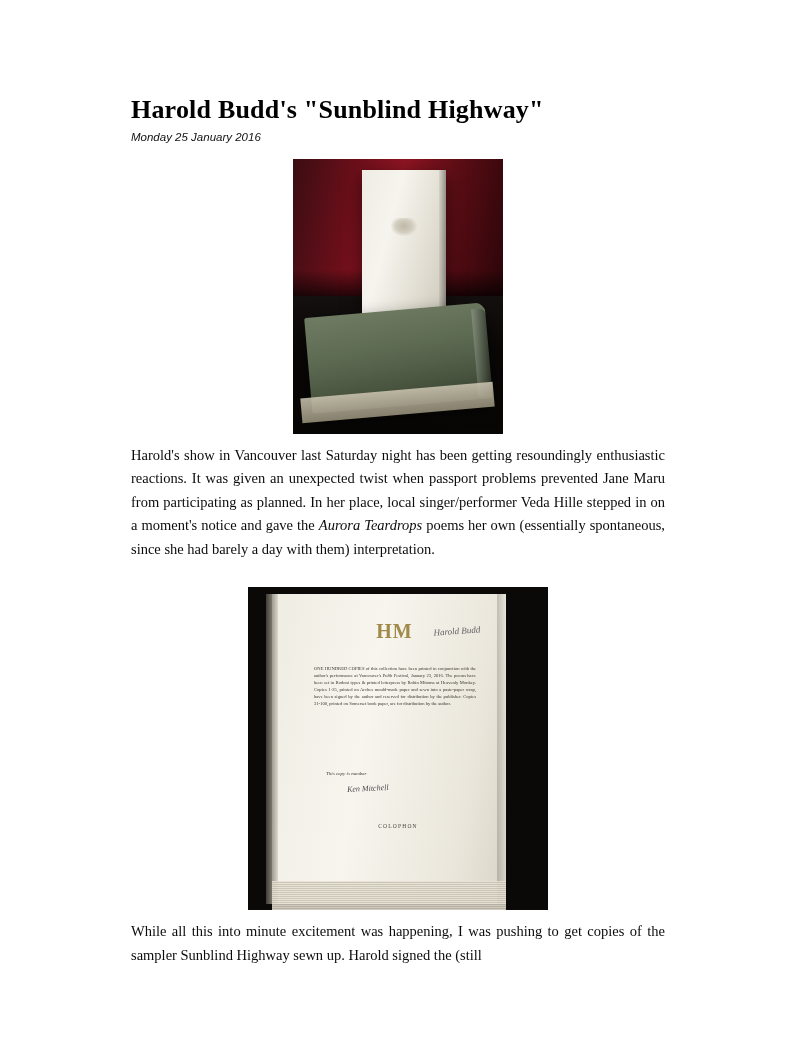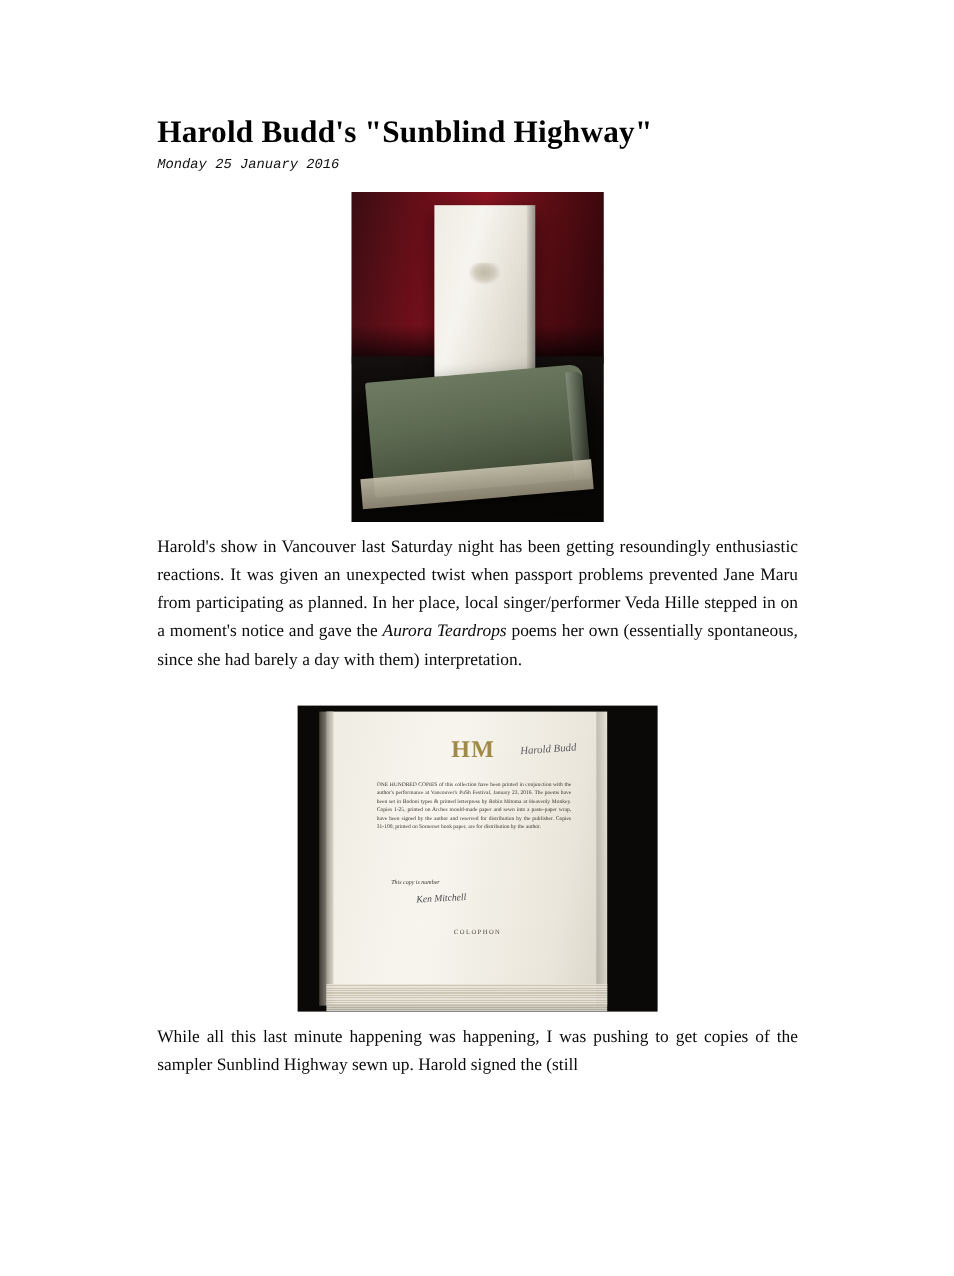--- a/index.html
+++ b/index.html
@@ -30,21 +30,21 @@
   .post-title {
     font-family: "Liberation Serif", serif;
     font-weight: bold;
     font-size: 26px;
     line-height: 1.15;
     letter-spacing: 0.2px;
     margin: 0 0 6px 0;
     color: #000;
   }
   .post-date {
-    font-family: Liberation Mono, monospace;
+    font-family: Liberation Sans, sans-serif;
     font-style: italic;
     font-size: 11.5px;
     margin: 0 0 16px 0;
     color: #111;
   }
   .figure {
     display: block;
     margin: 14px auto 10px auto;
     text-align: center;
   }
@@ -124,21 +124,21 @@
     left: 4%; top: 84%;
     width: 92%; height: 9%;
     background: linear-gradient(180deg, #cfc8b4 0%, #9c957f 100%);
     transform: rotate(-5deg);
     opacity: 0.85;
   }
 
   
   .photo2 {
     width: 300px;
-    height: 255px;
+    height: 323px;
     margin: 0 auto;
     position: relative;
     background: #0a0908;
     overflow: hidden;
   }
   .p2-page {
     position: absolute;
     left: 8%;
     top: 2%;
     width: 78%;
@@ -291,18 +291,18 @@
         <div class="p2-hm">HM</div>
         <div class="p2-sig-top">Harold Budd</div>
         <div class="p2-body">ONE HUNDRED COPIES of this collection have been printed in conjunction with the author's performance at Vancouver's PuSh Festival, January 23, 2016. The poems have been set in Bodoni types &amp; printed letterpress by Robin Mitoma at Heavenly Monkey. Copies 1-25, printed on Arches mould-made paper and sewn into a paste-paper wrap, have been signed by the author and reserved for distribution by the publisher. Copies 31-100, printed on Somerset book paper, are for distribution by the author.</div>
         <div class="p2-thiscopy">This copy is number</div>
         <div class="p2-sig-mid">Ken Mitchell</div>
         <div class="p2-colophon">COLOPHON</div>
         <div class="p2-stack"></div>
       </div>
     </div>
 
-    <p class="body-text para2">While all this last minute happening was happening, I was pushing to get copies of the sampler Sunblind Highway sewn up. Harold signed the (still</p>
+    <p class="body-text para2">While all this into minute excitement was happening, I was pushing to get copies of the sampler Sunblind Highway sewn up. Harold signed the (still</p>
 
   </div>
 
 
 </div>
 
 </body></html>

